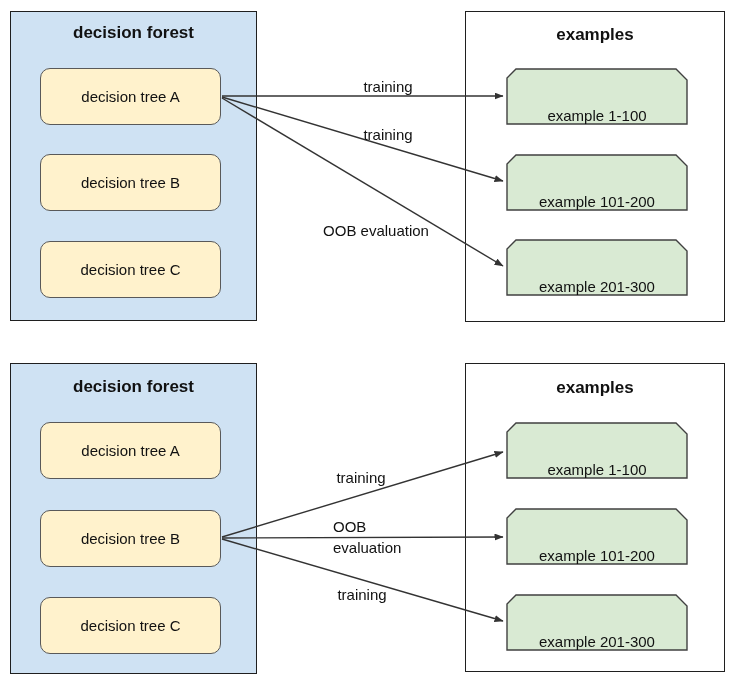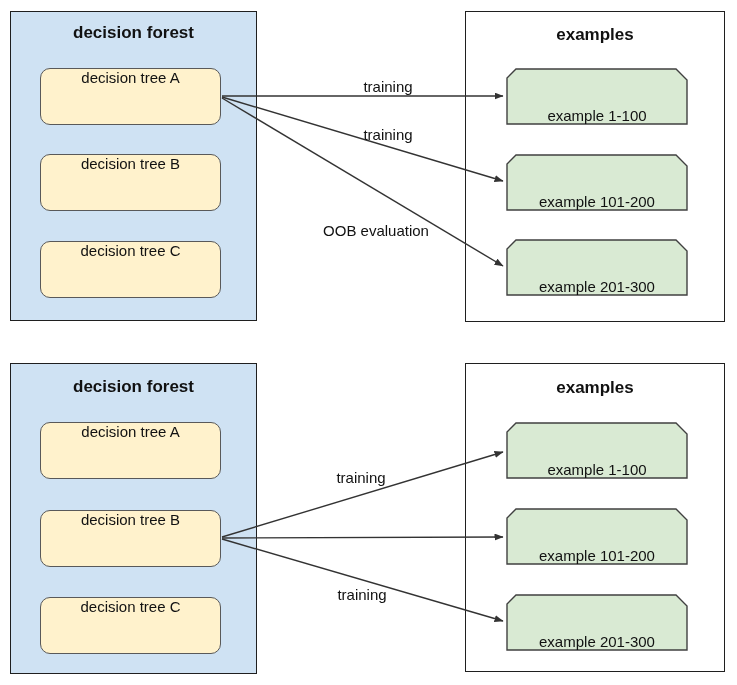--- a/index.html
+++ b/index.html
@@ -35,21 +35,21 @@
     text-align:center;
     font-size:17px; font-weight:700; line-height:20px;
     color:var(--text);
   }
   .tree-node{
     position:absolute;
     left:40px; width:181px; height:57px;
     background:var(--tree_fill);
     border:1.5px solid var(--tree_border);
     border-radius:10px;
-    display:flex; align-items:flex-start; justify-content:center;
+    display:flex; align-items:center; justify-content:center;
     font-size:15px;
   }
   .example-label{
     position:absolute;
     left:507px; width:180px; height:55px;
     display:flex; align-items:flex-end; justify-content:center;
     font-size:15px;
   }
   .arrow-label{
     position:absolute;
@@ -159,15 +159,17 @@
   </div>
   <div class="example-label" style="top:595px">
     <span>example 201-300</span>
   </div>
 
   <div class="arrow-label" style="left:388px;top:77px">training</div>
   <div class="arrow-label" style="left:388px;top:125px">training</div>
   <div class="arrow-label" style="left:376px;top:221px">OOB evaluation</div>
 
   <div class="arrow-label" style="left:361px;top:468px">training</div>
+  <div class="arrow-label left-aligned" style="left:333px;top:516px">OOB
+evaluation</div>
   <div class="arrow-label" style="left:362px;top:585px">training</div>
 
 </div>
 
 </body></html>

